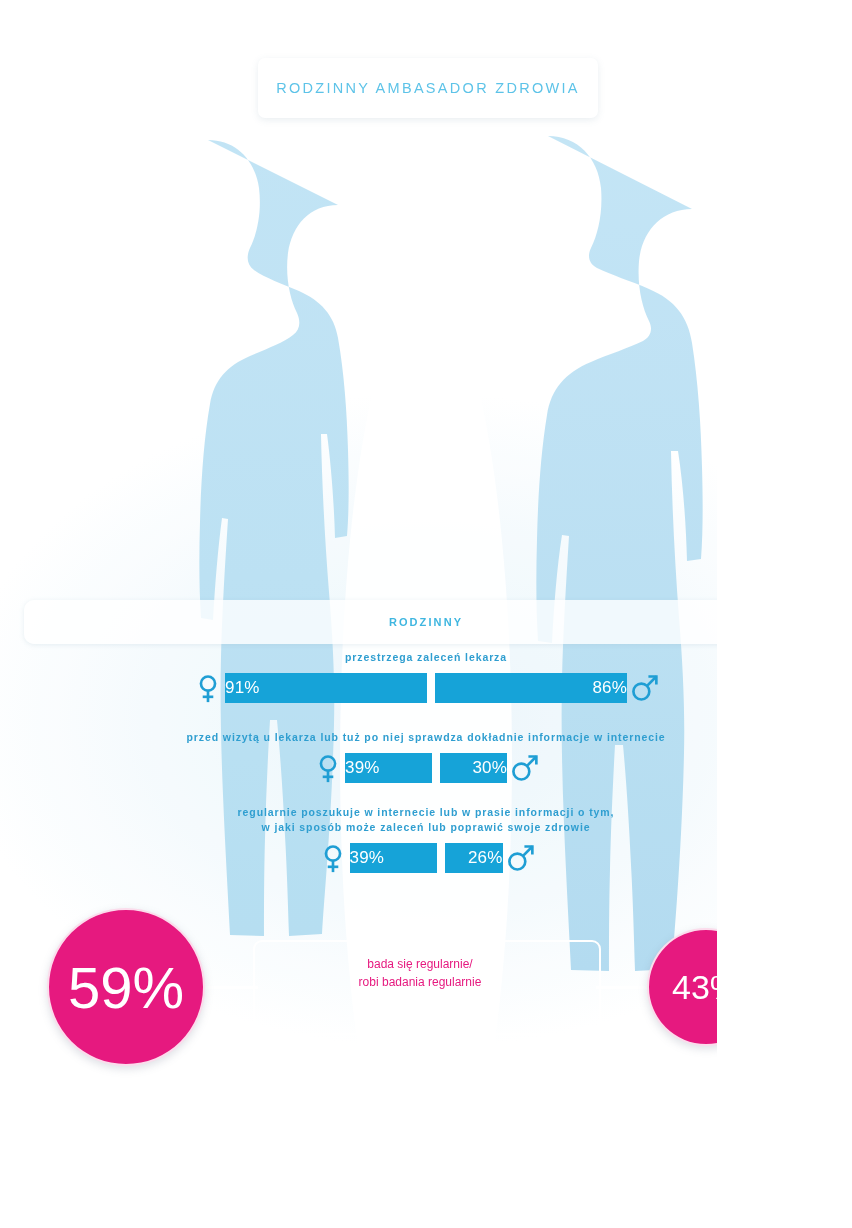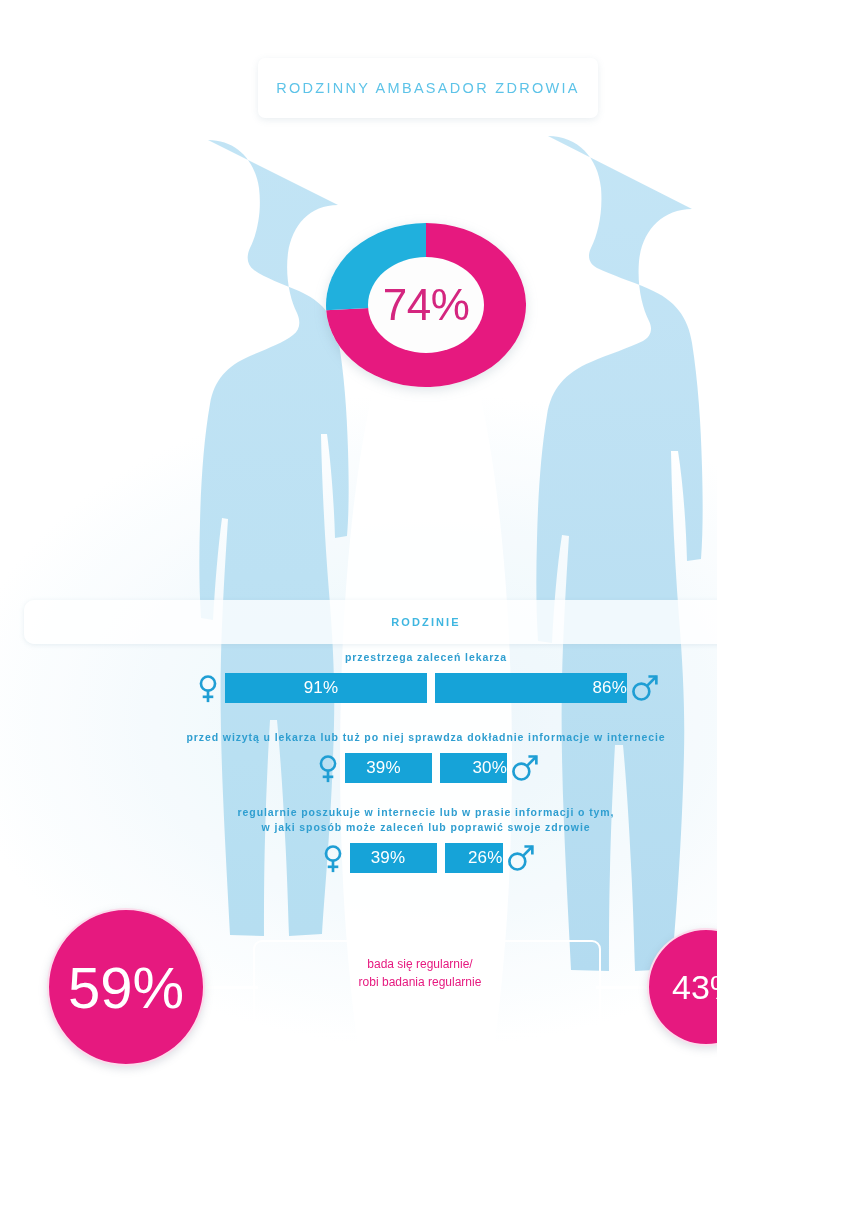--- a/index.html
+++ b/index.html
@@ -163,21 +163,21 @@
     align-items: center;
     justify-content: center;
   }
   .bar-half {
     height: 30px;
     display: flex;
     align-items: center;
     background: #16a3d8;
   }
   .bar-left {
-    justify-content: center;
+    justify-content: flex-start;
     margin-right: 4px;
     padding-right: 10px;
   }
   .bar-right {
     justify-content: flex-end;
     margin-left: 4px;
     padding-left: 10px;
   }
   .bar-value {
     color: #ffffff;
@@ -345,37 +345,24 @@
     <ellipse cx="426" cy="760" rx="86" ry="470" fill="#ffffff" opacity="0.92"></ellipse>
 
     <rect x="0" y="1060" width="852" height="168" fill="url(#fadeBottom)"></rect>
     <rect x="0" y="0" width="852" height="1228" fill="#ffffff" opacity="0.16"></rect>
   </svg>
 
   <div class="title-pill">
     <span class="title-pill-text">RODZINNY AMBASADOR ZDROWIA</span>
   </div>
 
-  <div class="donut-wrap">
-    <svg class="donut" viewBox="0 0 212 174">
-
-      <ellipse cx="106" cy="87" rx="100" ry="82" fill="#ffffff"></ellipse>
-
-      <path id="donut-pink" fill="#e6197f" d="M 106 87 L 106 5 A 100 82 0 1 1 6.19732715717285 92.14882260140368 Z"></path>
-
-      <path id="donut-cyan" fill="#20b0dd" d="M 106 87 L 6.19732715717285 92.14882260140368 A 100 82 0 0 1 105.99999999999999 5 Z"></path>
-
-      <ellipse cx="106" cy="87" rx="58" ry="48" fill="#fdfdfd"></ellipse>
-    </svg>
-    <div class="donut-label">74%</div>
-  </div>
 
 
   <div class="zdrowie-banner">
-    <div class="zdrowie-text">RODZINIE</div>
+    <div class="zdrowie-text">RODZINNY</div>
   </div>
   <div class="zdrowie-notch"></div>
 
   <div id="rows-host">
       <div class="stat-row" style="top: 650px;">
         <div class="stat-caption">
           <div>przestrzega zaleceń lekarza</div>
         </div>
         <div class="bars">
           <span class="gender-icon">

